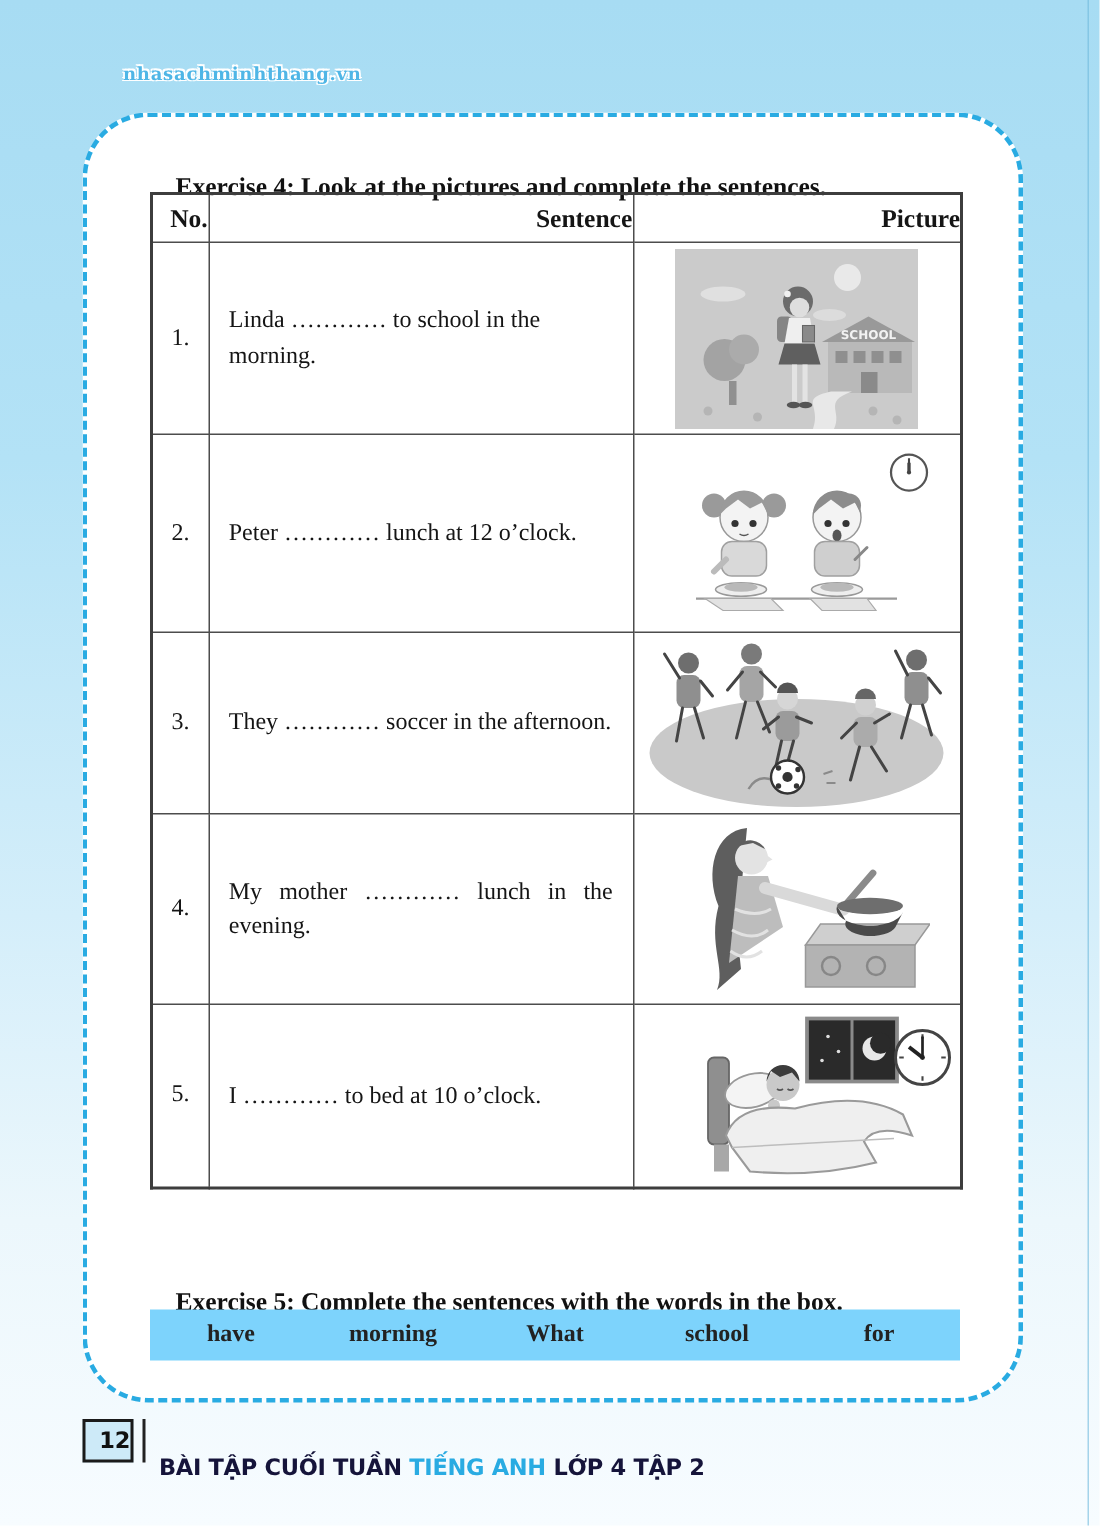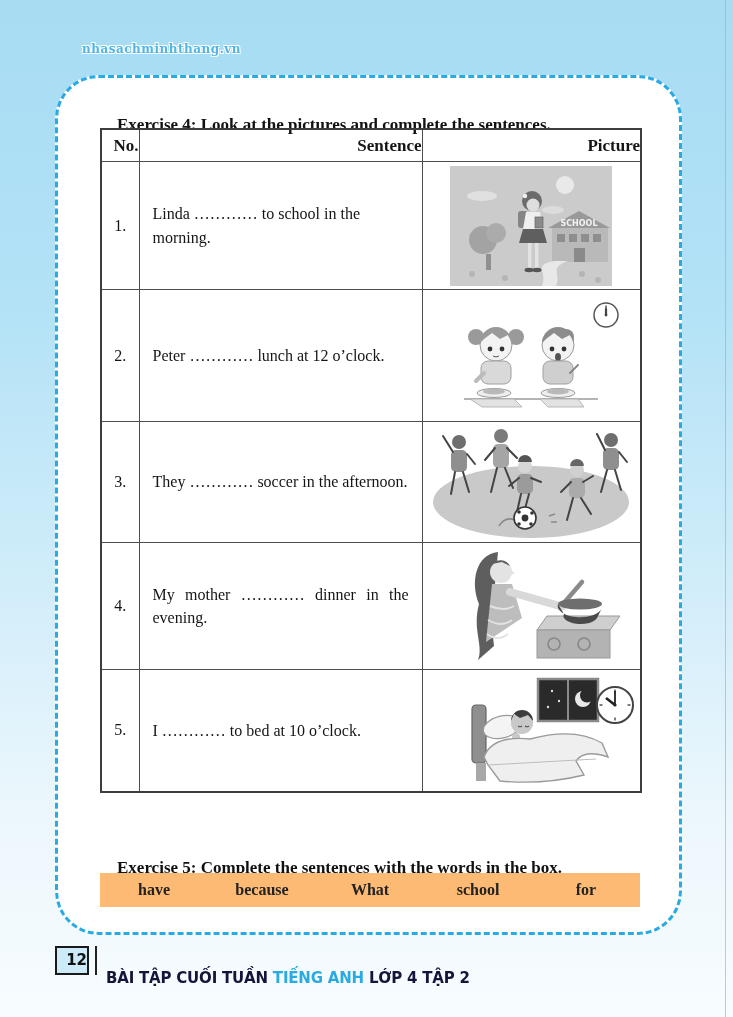--- a/index.html
+++ b/index.html
@@ -27,21 +27,21 @@
     border:2px solid #3d3d3d;
   }
   table.ex4 th, table.ex4 td{border:1.5px solid #4c4c4c;}
   table.ex4 th{font-size:17px;font-weight:bold;text-align:right;height:31px;padding:0;}
   td.no{ text-align:center;font-size:16px;}
   td.sent{font-size:16px;padding:0 13px;line-height:1.45;}
   td.sent.just{text-align:justify;}
   td.pic{text-align:center;vertical-align:middle;padding:2px 0;}
   tr.rh1{height:128px;} tr.rh2{height:132px;} tr.rh3{height:121px;} tr.rh4{height:127px;} tr.rh5{height:122px;}
   .word-box{
-    position:absolute;left:42px;top:795px;width:540px;height:34px;background:#fdba74;
+    position:absolute;left:42px;top:795px;width:540px;height:34px;background:#7dd3fc;
     display:flex;align-items:center;
   }
   .word-box span{flex:1;text-align:center;font-size:16px;font-weight:bold;color:#222;}
   .footer{position:absolute;left:0;top:946px;width:733px;height:32px;font-family:"DejaVu Sans", sans-serif;}
   .page-num{
     position:absolute;left:55px;top:0;width:34px;height:29px;box-sizing:border-box;
     background:#cdeaf8;border:2px solid #1a1a1a;text-align:right;line-height:25px;
     font-size:15px;font-weight:bold;color:#111;
   }
   .footer-divider{position:absolute;left:95px;top:0;width:2px;height:29px;background:#222;}
@@ -197,21 +197,21 @@
               <circle cx="103" cy="89" r="1.8" fill="#333"></circle>
               <circle cx="102" cy="100" r="1.8" fill="#333"></circle>
               <circle cx="90" cy="100" r="1.8" fill="#333"></circle>
             <path d="M120,92 l6,-2 M122,98 l6,0" stroke="#8a8a8a" stroke-width="1.4"></path>
           </svg>
         </td>
       </tr>
 
       <tr class="rh4">
         <td class="no">4.</td>
-        <td class="sent just">My mother ………… dinner in the evening.</td>
+        <td class="sent just">My mother ………… lunch in the evening.</td>
         <td class="pic">
           <svg width="178" height="120" viewBox="0 0 178 120">
             <path d="M56,6 C34,8 28,36 37,58 C30,84 42,100 36,114 L52,100 C49,76 51,54 53,38 Z" fill="#5e5e5e"></path>
             <circle cx="59" cy="26" r="11" fill="#e3e3e3"></circle>
             <path d="M69,24 l4,3 -4,2 Z" fill="#e3e3e3"></path>
             <path d="M50,18 A11,11 0 0 1 68,20 L60,16 Z" fill="#5e5e5e"></path>
             <polygon points="50,38 70,38 80,72 44,96" fill="#bdbdbd"></polygon>
             <path d="M48,60 Q62,66 72,60 M46,74 Q60,82 70,74 M45,88 Q56,96 66,88" stroke="#e2e2e2" stroke-width="2" fill="none"></path>
             <line x1="68" y1="46" x2="118" y2="60" stroke="#d9d9d9" stroke-width="8" stroke-linecap="round"></line>
             <circle cx="120" cy="60" r="4.5" fill="#d9d9d9"></circle>
@@ -259,21 +259,21 @@
         </td>
       </tr>
 
     </tbody>
   </table>
 
   <h2 class="ex-title ex5-title">Exercise 5: Complete the sentences with the words in the box.</h2>
 
   <div class="word-box">
     <span>have</span>
-    <span>because</span>
+    <span>morning</span>
     <span>What</span>
     <span>school</span>
     <span>for</span>
   </div>
 
 </div>
 
 <div class="footer">
   <div class="page-num">12</div>
   <div class="footer-divider"></div>

